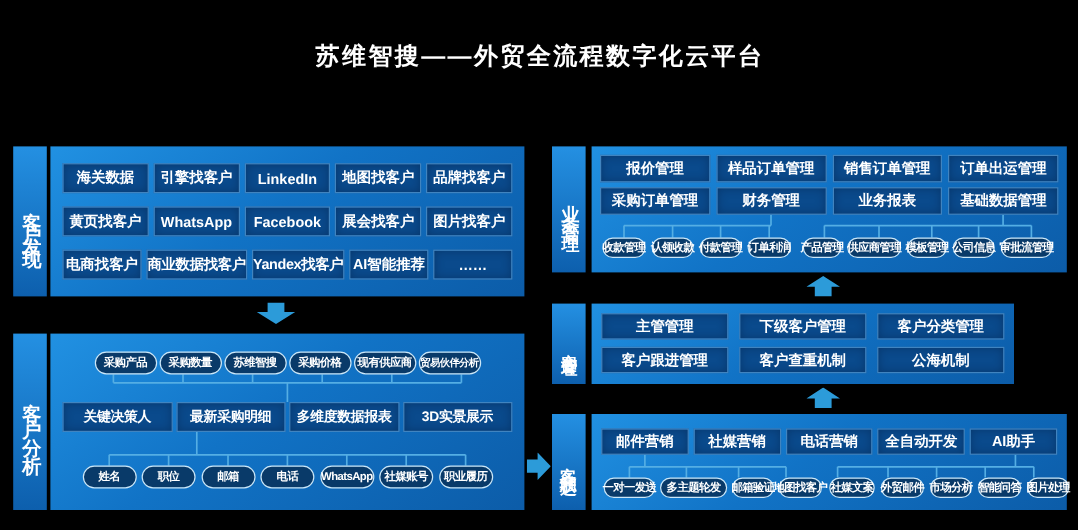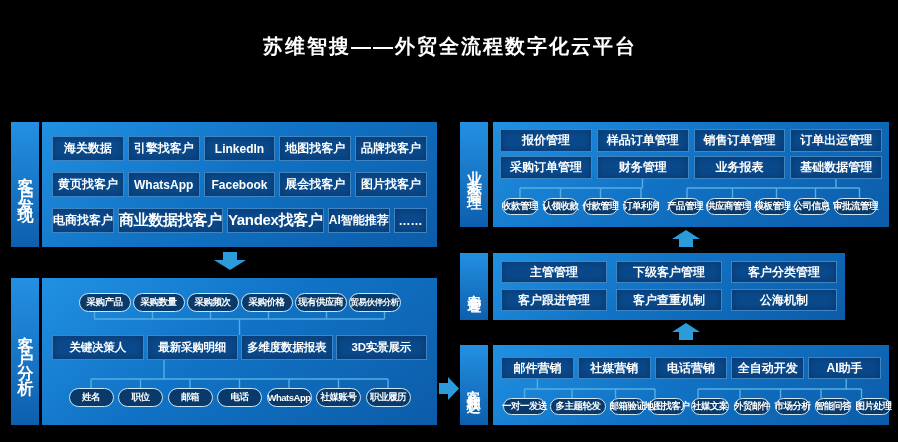--- a/index.html
+++ b/index.html
@@ -25,21 +25,21 @@
   .panel-analysis {left:42px;top:278px;width:395px;height:147px;}
   .panel-business {left:493px;top:122px;width:396px;height:105px;}
   .panel-management{left:493px;top:253px;width:352px;height:67px;}
   .panel-reach    {left:493px;top:345px;width:396px;height:80px;}
   .frow{display:flex;gap:4px;flex:0 0 auto;}
   .box{background:#0a4a8c;border:1px solid rgba(110,180,235,.55);
        display:flex;align-items:center;justify-content:center;
        font-weight:bold;font-size:12px;color:#fff;box-sizing:border-box;
        box-shadow:inset 0 0 8px rgba(0,20,50,.35);white-space:nowrap;}
   .frow .box{flex:1;height:25px;}
-  .tight{font-size:15px;letter-spacing:-.3px;}
+  .tight{font-size:12px;letter-spacing:-.3px;}
   .pill{background:#093a69;border:1px solid #cbe7f8;border-radius:10px;
         display:flex;align-items:center;justify-content:center;
         font-weight:bold;font-size:9.5px;letter-spacing:-.5px;color:#fff;
         box-sizing:border-box;white-space:nowrap;flex:0 0 auto;}
   .pill.s{font-size:8.6px;}
   .conn{position:absolute;left:0;top:0;}
   .arrow{fill:#2c9bd9;}
   
   .an-pills-top{position:absolute;left:0;top:15px;width:100%;height:19px;
                 display:flex;justify-content:center;gap:2px;}
@@ -100,21 +100,21 @@
 </svg>
 
 <div class="abs strip strip-analysis">客户分析</div>
 <div class="abs panel panel-analysis">
   <svg class="conn" width="395" height="147">
     <path d="M52.5 34 V41 M110.5 34 V41 M168.5 34 V41 M226.5 34 V41 M284.5 34 V41 M342.5 34 V41 M52.5 41 H342.5 M197.5 41 V57 M122 82 V101 M49 101 H346 M49 101 V110 M98.5 101 V110 M148 101 V110 M197.5 101 V110 M247 101 V110 M296.5 101 V110 M346 101 V110" stroke="#54aee4" stroke-width="1.4" fill="none"></path>
   </svg>
   <div class="an-pills-top">
     <div class="pill">采购产品</div>
     <div class="pill">采购数量</div>
-    <div class="pill">采购频次</div>
+    <div class="pill">苏维智搜</div>
     <div class="pill">采购价格</div>
     <div class="pill">现有供应商</div>
     <div class="pill s">贸易伙伴分析</div>
   </div>
   <div class="an-mid">
     <div class="box">关键决策人</div>
     <div class="box">最新采购明细</div>
     <div class="box tight">多维度数据报表</div>
     <div class="box">3D实景展示</div>
   </div>

